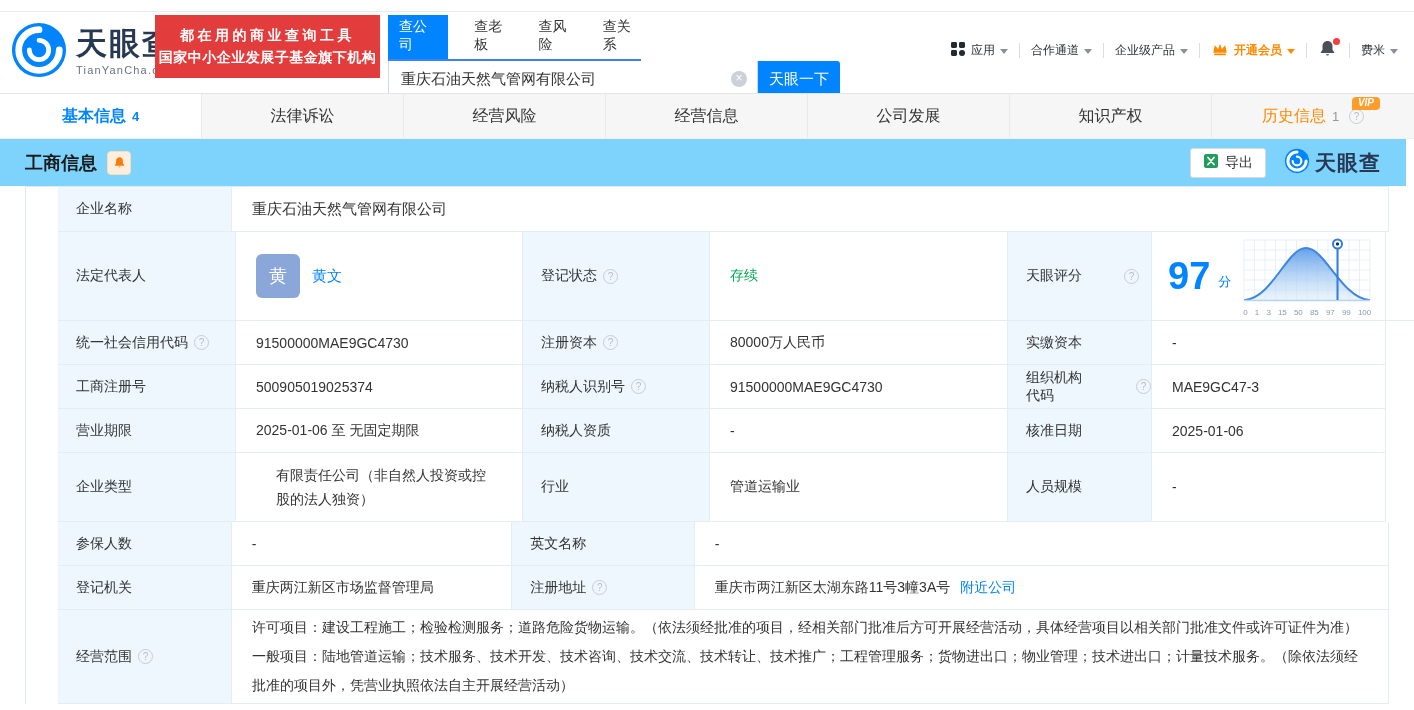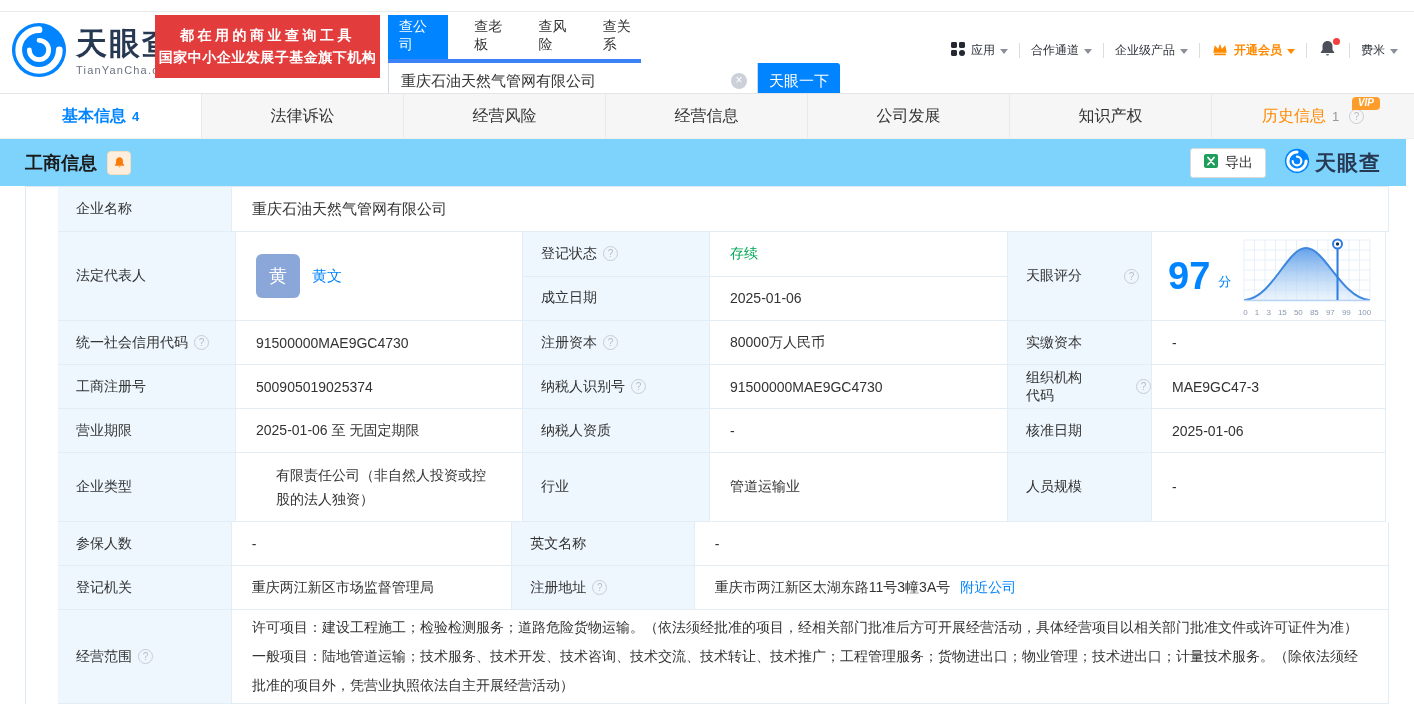--- a/index.html
+++ b/index.html
@@ -10,21 +10,21 @@
   
   .logo { position:absolute; left:10px; top:21px; display:flex; align-items:center; gap:8px; }
   .logo-text .brand { font-size:31px; font-weight:bold; color:#273852; line-height:1.05; letter-spacing:2px; }
   .logo-text .domain { font-size:11px; color:#6b7280; letter-spacing:1.2px; margin-top:3px; }
   .banner { position:absolute; left:155px; top:15px; width:225px; height:63px; background:#e23c3c; color:#fff;
             display:flex; flex-direction:column; justify-content:center; align-items:center; gap:4px; }
   .banner .b1 { font-size:14px; font-weight:bold; letter-spacing:3.5px; }
   .banner .b2 { font-size:14px; font-weight:bold; letter-spacing:0.5px; }
 
   .searchbox { position:absolute; left:388px; top:15px; }
-  .stabs { display:flex; align-items:flex-end; gap:26px; width:253px; border-bottom:4px solid #3b82f6; padding-bottom:0; }
+  .stabs { display:flex; align-items:flex-end; gap:26px; width:253px; border-bottom:2px solid #3b82f6; padding-bottom:0; }
   .stab { font-size:14px; color:#333; padding:3px 0 5px; cursor:pointer; }
   .stab.active { background:#0084ff; color:#fff; padding:3px 11px 5px; }
   .srow { display:flex; }
   .sinput { width:370px; height:37px; border:1px solid #ccd7e8; border-top:none; display:flex; align-items:center; background:#fff; }
   .sinput input { flex:1; border:none; outline:none; font-size:15px; color:#333; padding:0 12px; background:transparent;
                   font-family:"Liberation Sans","DejaVu Sans",sans-serif; }
   .clear-ic { width:16px; height:16px; border-radius:50%; background:#ccd1d9; color:#fff; font-size:12px; line-height:15px;
               text-align:center; margin-right:10px; cursor:pointer; flex:none; }
   .clear-ic::before { content:"×"; }
   .sbtn { width:82px; height:37px; background:#0084ff; color:#fff; font-size:15px; border:none; cursor:pointer;
@@ -72,21 +72,21 @@
   
   .itable { position:absolute; top:186px; left:25px; width:1364px; border-top:1px solid #dfeaf4; border-left:1px solid #dfeaf4; font-size:14px; color:#333; }
   .trow { display:flex; }
   .cell { border-right:1px solid #e3edf6; border-bottom:1px solid #e3edf6; display:flex; align-items:center; }
   .lbl { background:#eef7fe; padding-left:18px; color:#333; }
   .val { background:#fff; padding-left:20px; padding-right:16px; }
   .c1{width:178px;margin-left:32px;} .c2{width:287px;} .c3{width:187px;} .c4{width:298px;} .c5{width:144px;gap:36px;} .c6{width:234px;}
   .h45{height:45px;} .h44{height:44px;} .h89{height:89px;} .h69{height:69px;} .h94{height:94px;}
   .span5 { width:1186px; }
   .span3 { width:712px; }
-  .mid2 { width:485px; display:flex; flex-direction:column; }
+  .mid2 { width:485px; display:flex; flex-direction:row; }
   .mid2 .subrow { display:flex; flex:1; }
   .mid2 .subrow .lbl { width:187px; }
   .mid2 .subrow .val { width:298px; }
   .green { color:#00a854; }
   .link { color:#0084ff; cursor:pointer; }
   .avatar { width:44px; height:44px; border-radius:6px; background:#8ba6d9; color:#fff; font-size:18px;
             display:flex; align-items:center; justify-content:center; margin-right:12px; cursor:pointer; flex:none; }
   .wrap2 { line-height:1.75; padding:10px 20px 10px 20px; display:block; align-self:center; }
   .scope-val { line-height:2.05; padding:10px 20px; display:flex; align-items:center; }
 

